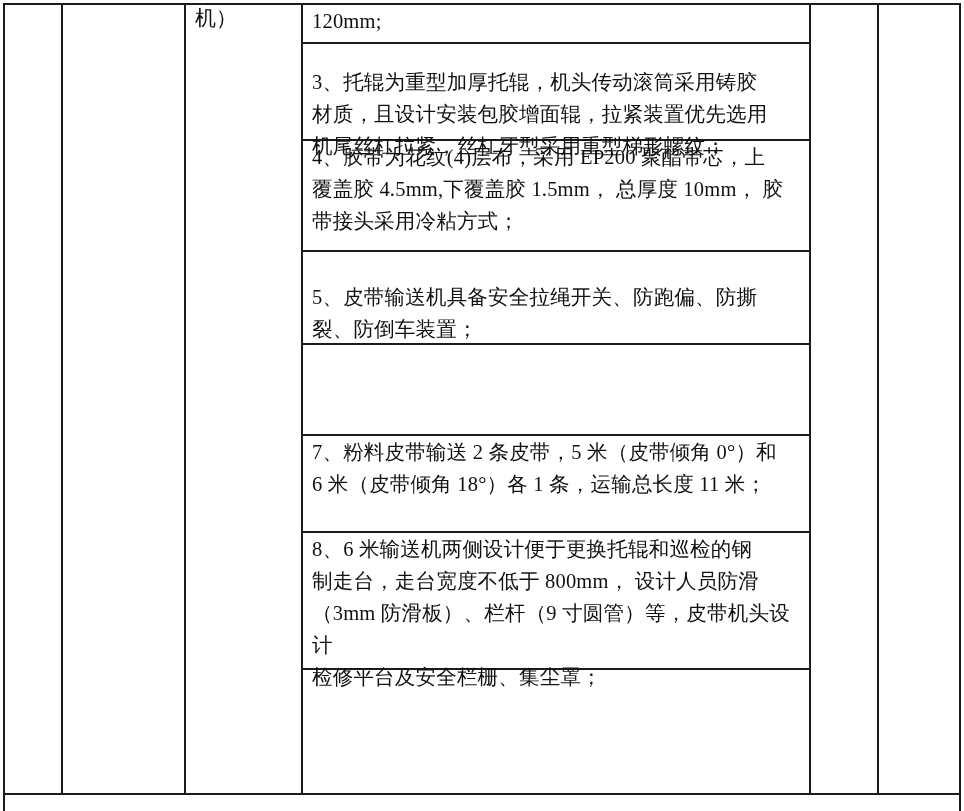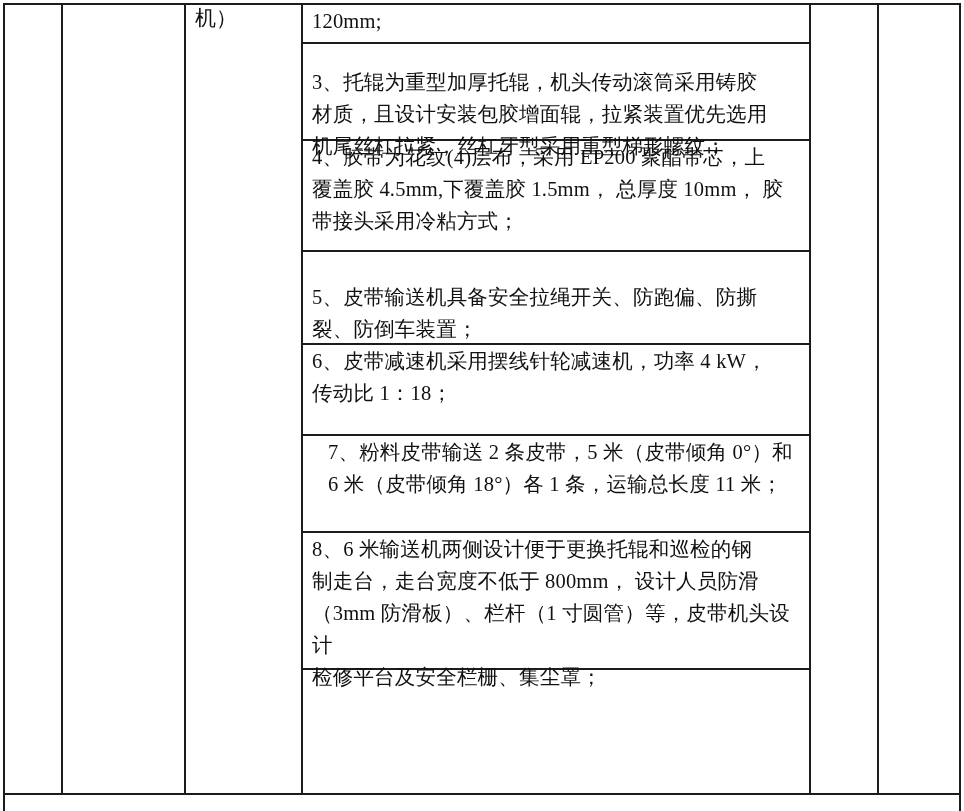--- a/index.html
+++ b/index.html
@@ -77,26 +77,24 @@
 
   <div class="cell spec-cell" style="top:5px;   height:37px;"><span>120mm;</span></div>
   <div class="cell spec-cell" style="top:44px;  height:95px;margin-top:22px;"><span>3、托辊为重型加厚托辊，机头传动滚筒采用铸胶
 材质，且设计安装包胶增面辊，拉紧装置优先选用
 机尾丝杠拉紧，丝杠牙型采用重型梯形螺纹；</span></div>
   <div class="cell spec-cell" style="top:141px; height:119px;"><span>4、胶带为花纹(4)层布，采用 EP200 聚酯带芯，上
 覆盖胶 4.5mm,下覆盖胶 1.5mm， 总厚度 10mm， 胶
 带接头采用冷粘方式；</span></div>
   <div class="cell spec-cell" style="top:252px; height:91px;margin-top:29px;"><span>5、皮带输送机具备安全拉绳开关、防跑偏、防撕
 裂、防倒车装置；</span></div>
-  <div class="cell spec-cell" style="top:345px; height:89px;"><span>6、皮带减速机采用摆线针轮减速机，功率 4 kW，
-传动比 1：18；</span></div>
-  <div class="cell spec-cell" style="top:436px; height:95px;margin-left:16px;"><span>7、粉料皮带输送 2 条皮带，5 米（皮带倾角 0°）和
+  <div class="cell spec-cell" style="top:436px; height:95px;"><span>7、粉料皮带输送 2 条皮带，5 米（皮带倾角 0°）和
 6 米（皮带倾角 18°）各 1 条，运输总长度 11 米；</span></div>
   <div class="cell spec-cell" style="top:533px; height:135px;"><span>8、6 米输送机两侧设计便于更换托辊和巡检的钢
 制走台，走台宽度不低于 800mm， 设计人员防滑
-（3mm 防滑板）、栏杆（1 寸圆管）等，皮带机头设计
+（3mm 防滑板）、栏杆（9 寸圆管）等，皮带机头设计
 检修平台及安全栏栅、集尘罩；</span></div>
 
   <div class="cell" style="left:5px; top:795px; width:954px; height:16px; justify-content:center;">
     <span></span>
   </div>
 
 </div>
 
 </body></html>

